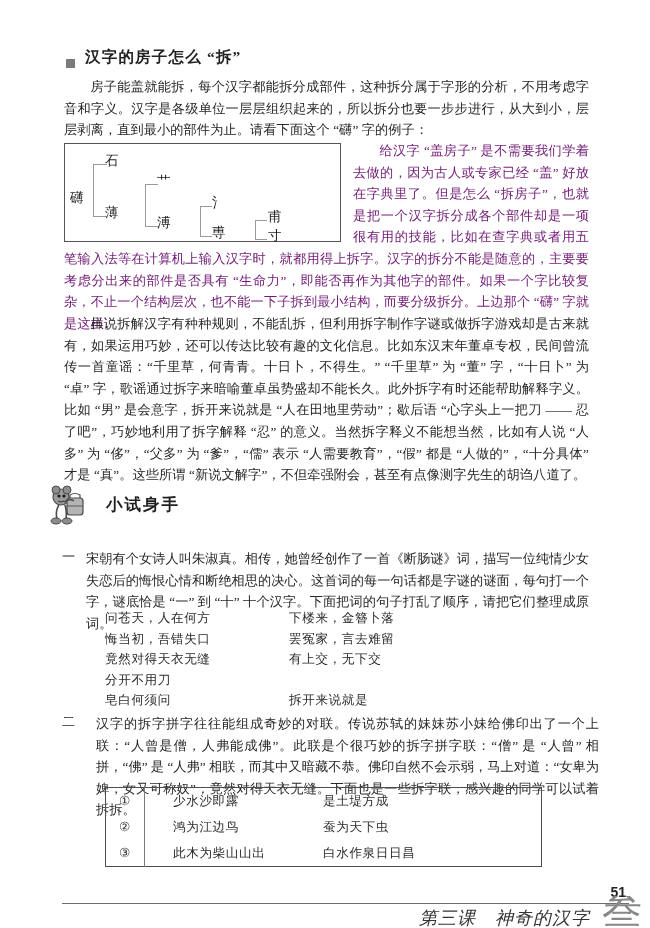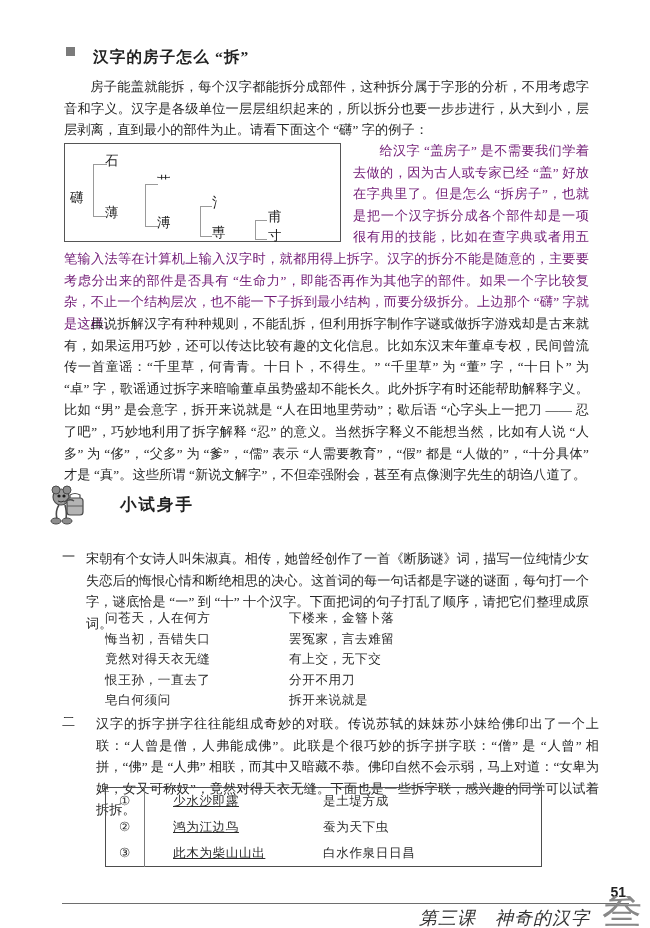--- a/index.html
+++ b/index.html
@@ -21,22 +21,22 @@
     width: 650px;
     height: 928px;
   }
 
   
   .sec-head {
     position: absolute;
     left: 66px;
     top: 47px;
     display: flex;
-    align-items: flex-start;
-    gap: 18px;
+    align-items: flex-end;
+    gap: 10px;
   }
   .sq-bullet {
     width: 9px;
     height: 9px;
     background: #7b7b7b;
     display: inline-block;
   }
   .sec-head-title {
     font-size: 15.5px;
     font-weight: bold;
@@ -96,21 +96,21 @@
   }
   #p4 { left: 64px; top: 313px; width: 525px; }
 
   
   .exercise-banner {
     position: absolute;
     left: 50px;
     top: 484px;
     display: flex;
     align-items: center;
-    gap: 24px;
+    gap: 10px;
   }
   .mascot {
     width: 46px;
     height: 42px;
     position: relative;
   }
   .banner-title {
     font-size: 16.5px;
     font-weight: bold;
     letter-spacing: 2px;
@@ -172,21 +172,21 @@
     vertical-align: middle;
     letter-spacing: 0.6px;
   }
   .ct-num {
     width: 38px;
     text-align: center;
     font-size: 11.5px;
     color: #4a4a4a;
   }
   .ct-sep { border-right: 1px solid #7b7b7b !important; }
-  .ct-a { width: 150px; padding-left: 28px !important; text-decoration: underline; }
+  .ct-a { width: 150px; padding-left: 28px !important; }
   .ct-b { }
 
   
   .page-num {
     position: absolute;
     right: 24px;
     top: 884px;
     font-size: 14px;
     font-weight: bold;
     color: #222;
@@ -308,21 +308,20 @@
     </div>
     <div class="poem-row">
       <span class="poem-left">悔当初，吾错失口</span>
       <span class="poem-right">罢冤家，言去难留</span>
     </div>
     <div class="poem-row">
       <span class="poem-left">竟然对得天衣无缝</span>
       <span class="poem-right">有上交，无下交</span>
     </div>
     <div class="poem-row">
-      <span class="poem-left">恨王孙，一直去了</span>
       <span class="poem-right">分开不用刀</span>
     </div>
     <div class="poem-row">
       <span class="poem-left">皂白何须问</span>
       <span class="poem-right">拆开来说就是</span>
     </div>
   </div>
 
   <div class="ex-num" id="ex2num">二</div>
   <div class="ex-body" id="ex2body">汉字的拆字拼字往往能组成奇妙的对联。传说苏轼的妹妹苏小妹给佛印出了一个上联：“人曾是僧，人弗能成佛”。此联是个很巧妙的拆字拼字联：“僧” 是 “人曾” 相拼，“佛” 是 “人弗” 相联，而其中又暗藏不恭。佛印自然不会示弱，马上对道：“女卑为婢，女又可称奴”，竟然对得天衣无缝。下面也是一些拆字联，感兴趣的同学可以试着拆拆。</div>

